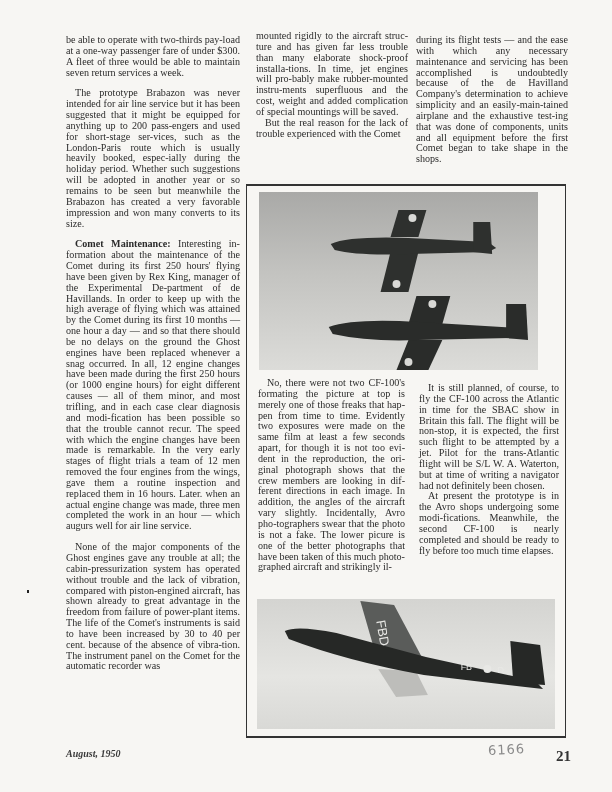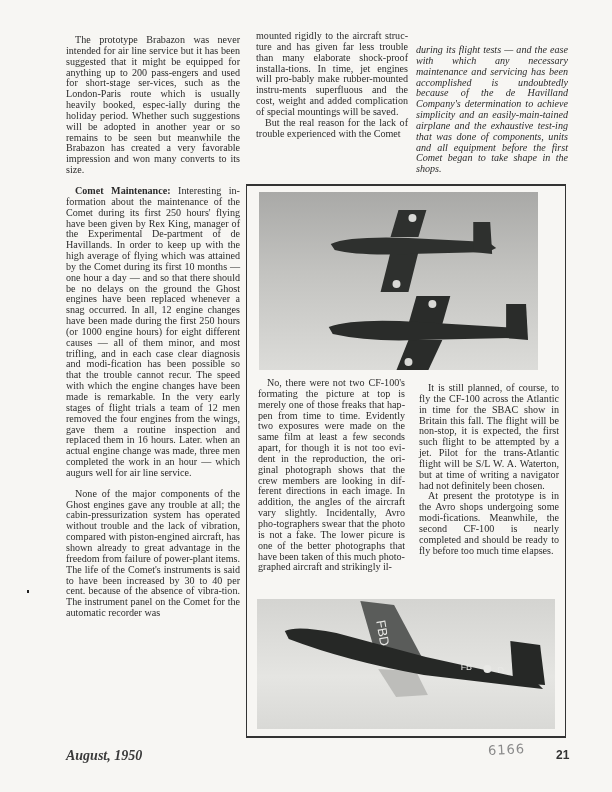--- a/index.html
+++ b/index.html
@@ -17,21 +17,21 @@
     text-align: justify;
     hyphens: none;
   }
   .col p { margin: 0; text-indent: 9px; }
   .col p.noindent { text-indent: 0; }
   .col p + p.gap { margin-top: 10px; }
   .col p + p.nogap { margin-top: 0; }
   .runin { font-weight: bold; }
   #col-left { left: 66px; top: 35px; width: 174px; }
   #col-mid-top { left: 256px; top: 31px; width: 152px; }
-  #col-right-top { left: 416px; top: 45px; width: 152px; font-style: italic; }
+  #col-right-top { left: 416px; top: 35px; width: 152px; }
 
   .frame {
     position: absolute; left: 246px; top: 184px; width: 320px; height: 554px;
     border: 1.5px solid #333; border-top-width: 2px; border-bottom-width: 2px;
     box-sizing: border-box;
   }
   .photo {
     position: absolute; overflow: hidden;
     background: linear-gradient(180deg, #a9a9a7 0%, #c3c3c0 45%, #dcdcd9 100%);
   }
@@ -39,39 +39,40 @@
   #photo-bottom { left: 257px; top: 599px; width: 298px; height: 130px;
     background: linear-gradient(180deg, #d4d4d1 0%, #e5e5e2 60%, #d9d9d6 100%); }
   .photo svg { width: 100%; height: 100%; display: block; }
 
   #col-mid-bot { left: 258px; top: 378px; width: 147px; }
   #col-right-bot { left: 419px; top: 383px; width: 140px; }
 
   .footer-date {
     position: absolute; left: 66px; top: 748px;
     font-family: "Liberation Serif", serif; font-style: italic; font-weight: bold;
-    font-size: 14px; color: #3a3a3a;
+    font-size: 10px; color: #3a3a3a;
   }
   .handwritten {
     position: absolute; left: 488px; top: 742px;
     font-family: "DejaVu Sans", sans-serif; font-size: 13px; color: #8a8a8a;
     letter-spacing: 1px; transform: rotate(-3deg);
   }
   .page-num {
     position: absolute; left: 556px; top: 748px;
-    font-family: Liberation Sans, sans-serif; font-weight: bold; font-size: 12px; color: #333;
+    font-family: Liberation Serif, serif; font-weight: bold; font-size: 15px; color: #333;
   }
   .speck { position: absolute; left: 27px; top: 590px; width: 2px; height: 3px; background: #222; }
 </style>
 </head>
 <body>
 
 <div class="speck"></div>
 
 <div class="col" id="col-left">
+  <p class="noindent">be able to operate with two-thirds pay-load at a one-way passenger fare of under $300. A fleet of three would be able to maintain seven return services a week.</p>
   <p class="gap">The prototype Brabazon was never intended for air line service but it has been suggested that it might be equipped for anything up to 200 pass-engers and used for short-stage ser-vices, such as the London-Paris route which is usually heavily booked, espec-ially during the holiday period. Whether such suggestions will be adopted in another year or so remains to be seen but meanwhile the Brabazon has created a very favorable impression and won many converts to its size.</p>
   <p class="gap"><span class="runin">Comet Maintenance:</span><span> Interesting in-formation about the maintenance of the Comet during its first 250 hours' flying have been given by Rex King, manager of the Experimental De-partment of de Havillands. In order to keep up with the high average of flying which was attained by the Comet during its first 10 months — one hour a day — and so that there should be no delays on the ground the Ghost engines have been replaced whenever a snag occurred. In all, 12 engine changes have been made during the first 250 hours (or 1000 engine hours) for eight different causes — all of them minor, and most trifling, and in each case clear diagnosis and modi-fication has been possible so that the trouble cannot recur. The speed with which the engine changes have been made is remarkable. In the very early stages of flight trials a team of 12 men removed the four engines from the wings, gave them a routine inspection and replaced them in 16 hours. Later. when an actual engine change was made, three men completed the work in an hour — which augurs well for air line service.</span></p>
   <p class="gap">None of the major components of the Ghost engines gave any trouble at all; the cabin-pressurization system has operated without trouble and the lack of vibration, compared with piston-engined aircraft, has shown already to great advantage in the freedom from failure of power-plant items. The life of the Comet's instruments is said to have been increased by 30 to 40 per cent. because of the absence of vibra-tion. The instrument panel on the Comet for the automatic recorder was</p>
 </div>
 
 <div class="col" id="col-mid-top">
   <p class="noindent">mounted rigidly to the aircraft struc-ture and has given far less trouble than many elaborate shock-proof installa-tions. In time, jet engines will pro-bably make rubber-mounted instru-ments superfluous and the cost, weight and added complication of special mountings will be saved.</p>
   <p class="nogap">But the real reason for the lack of trouble experienced with the Comet</p>
 </div>
 

